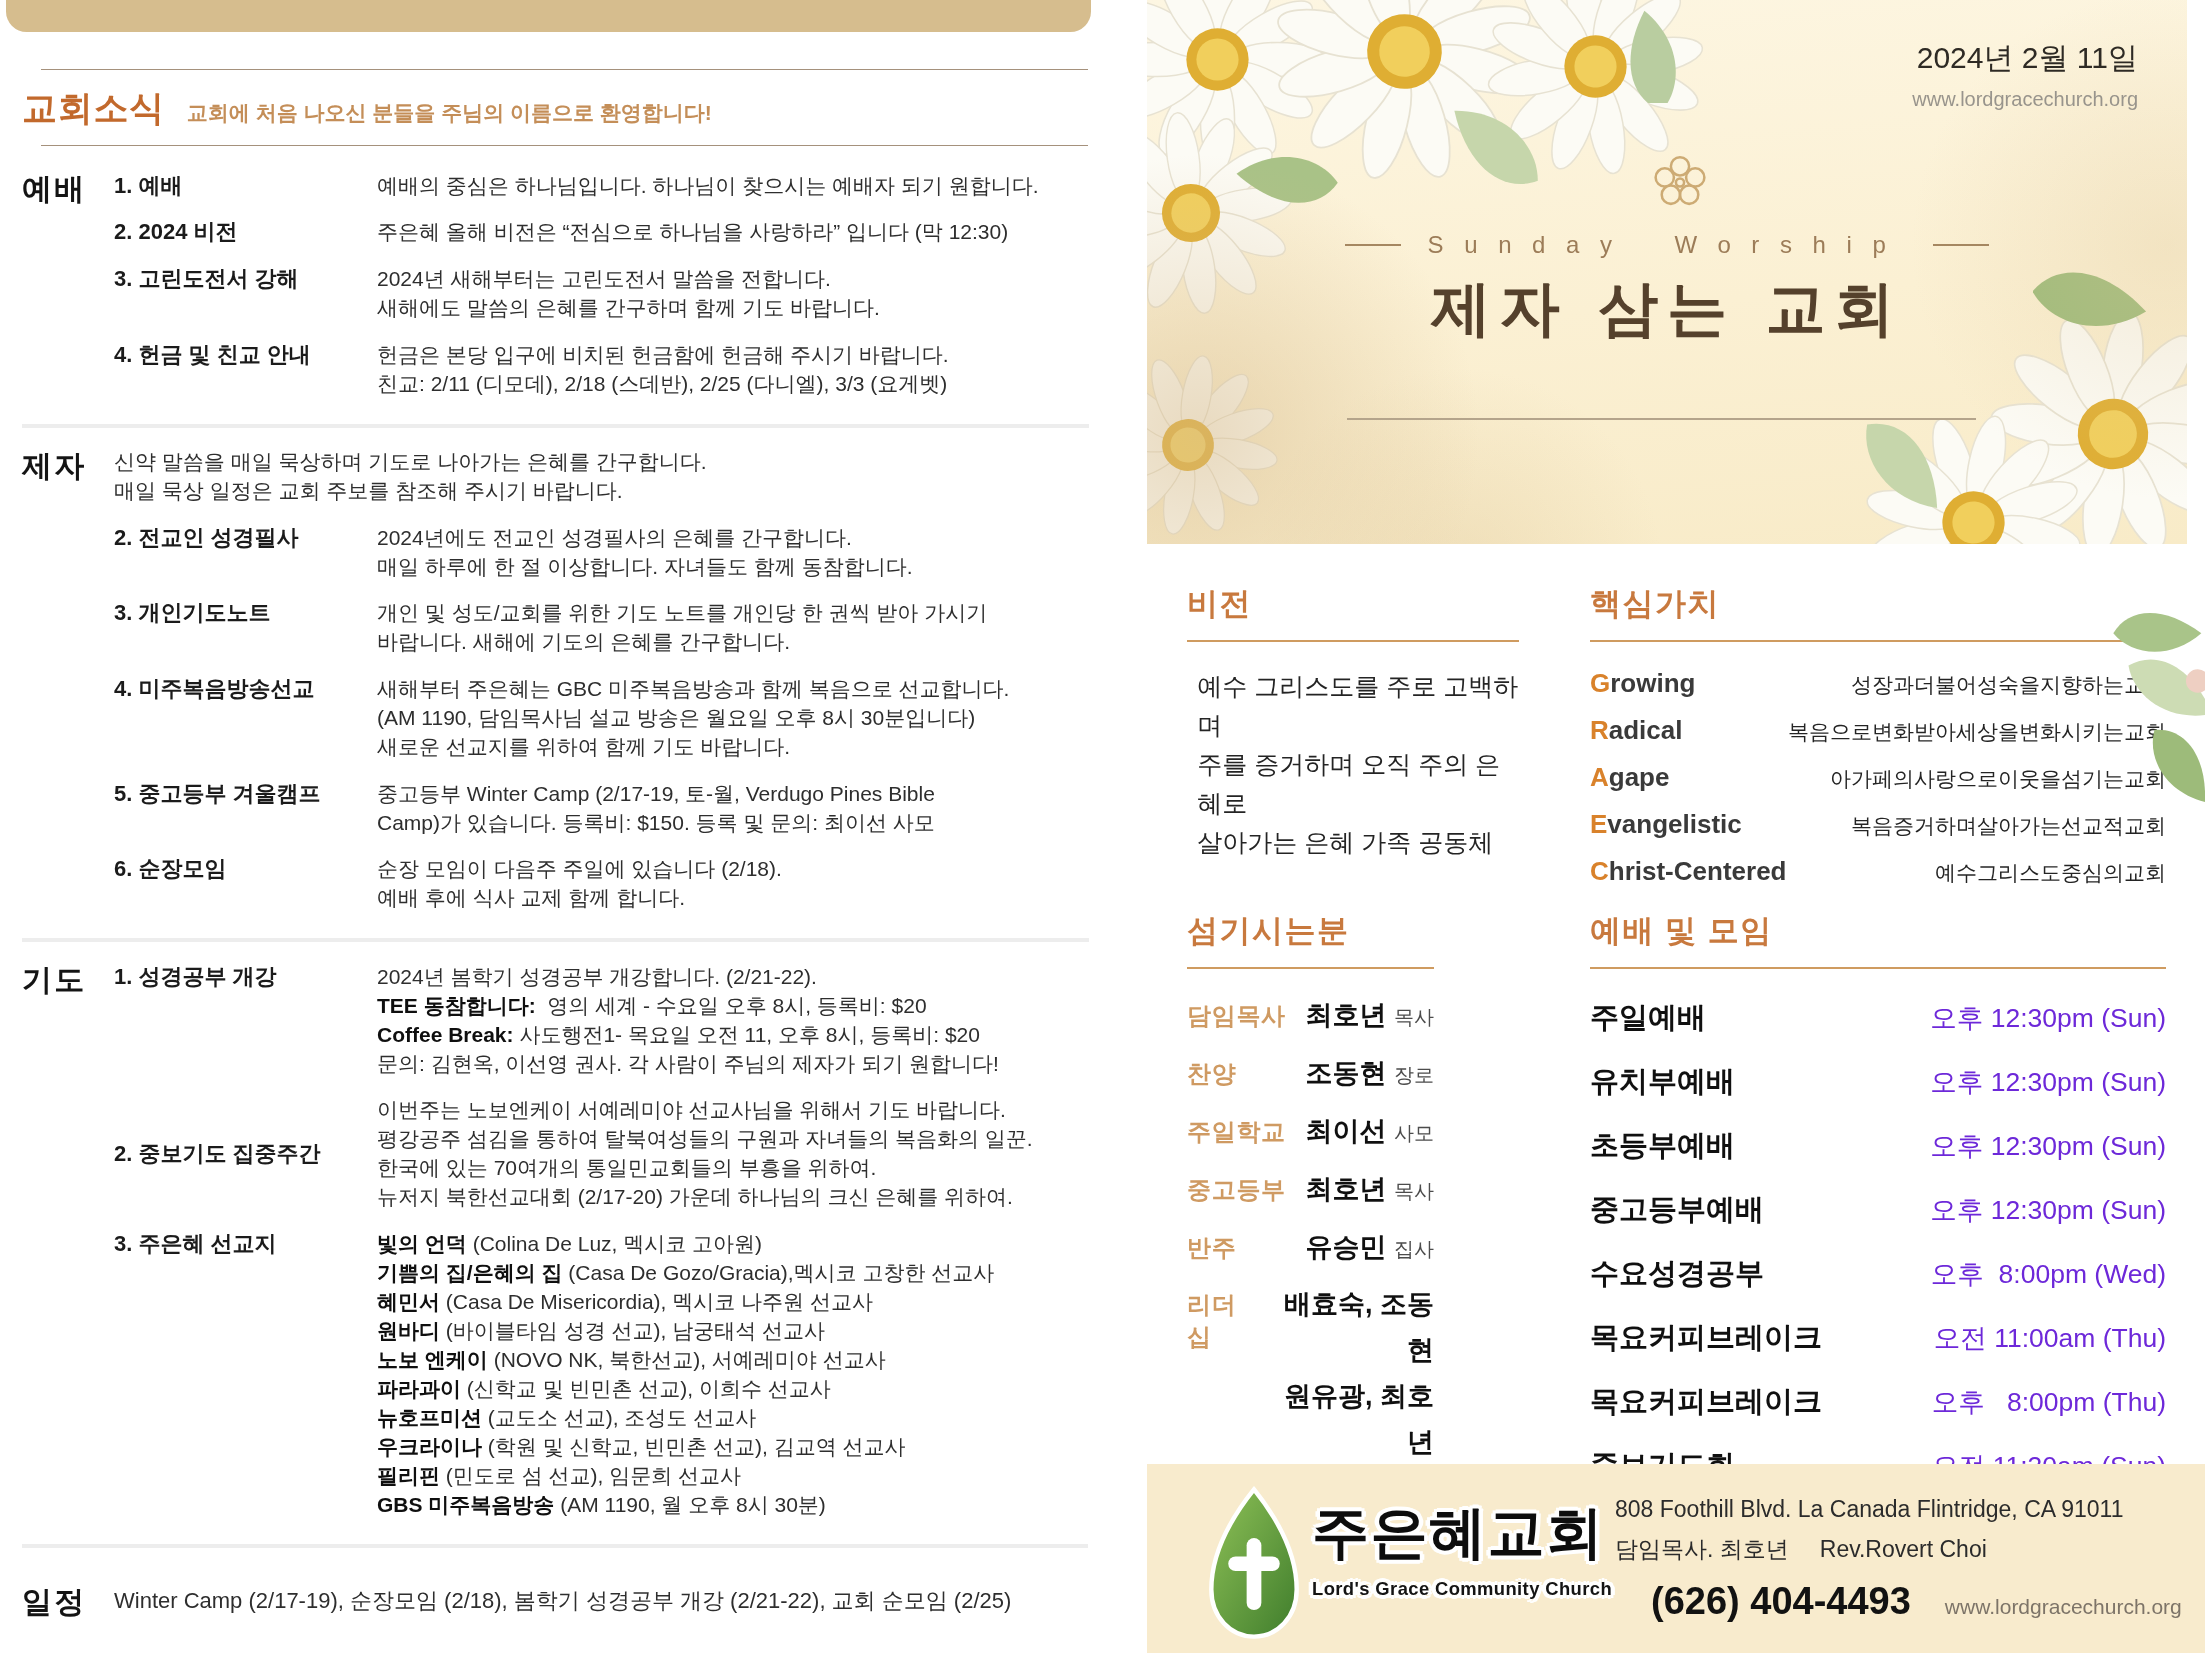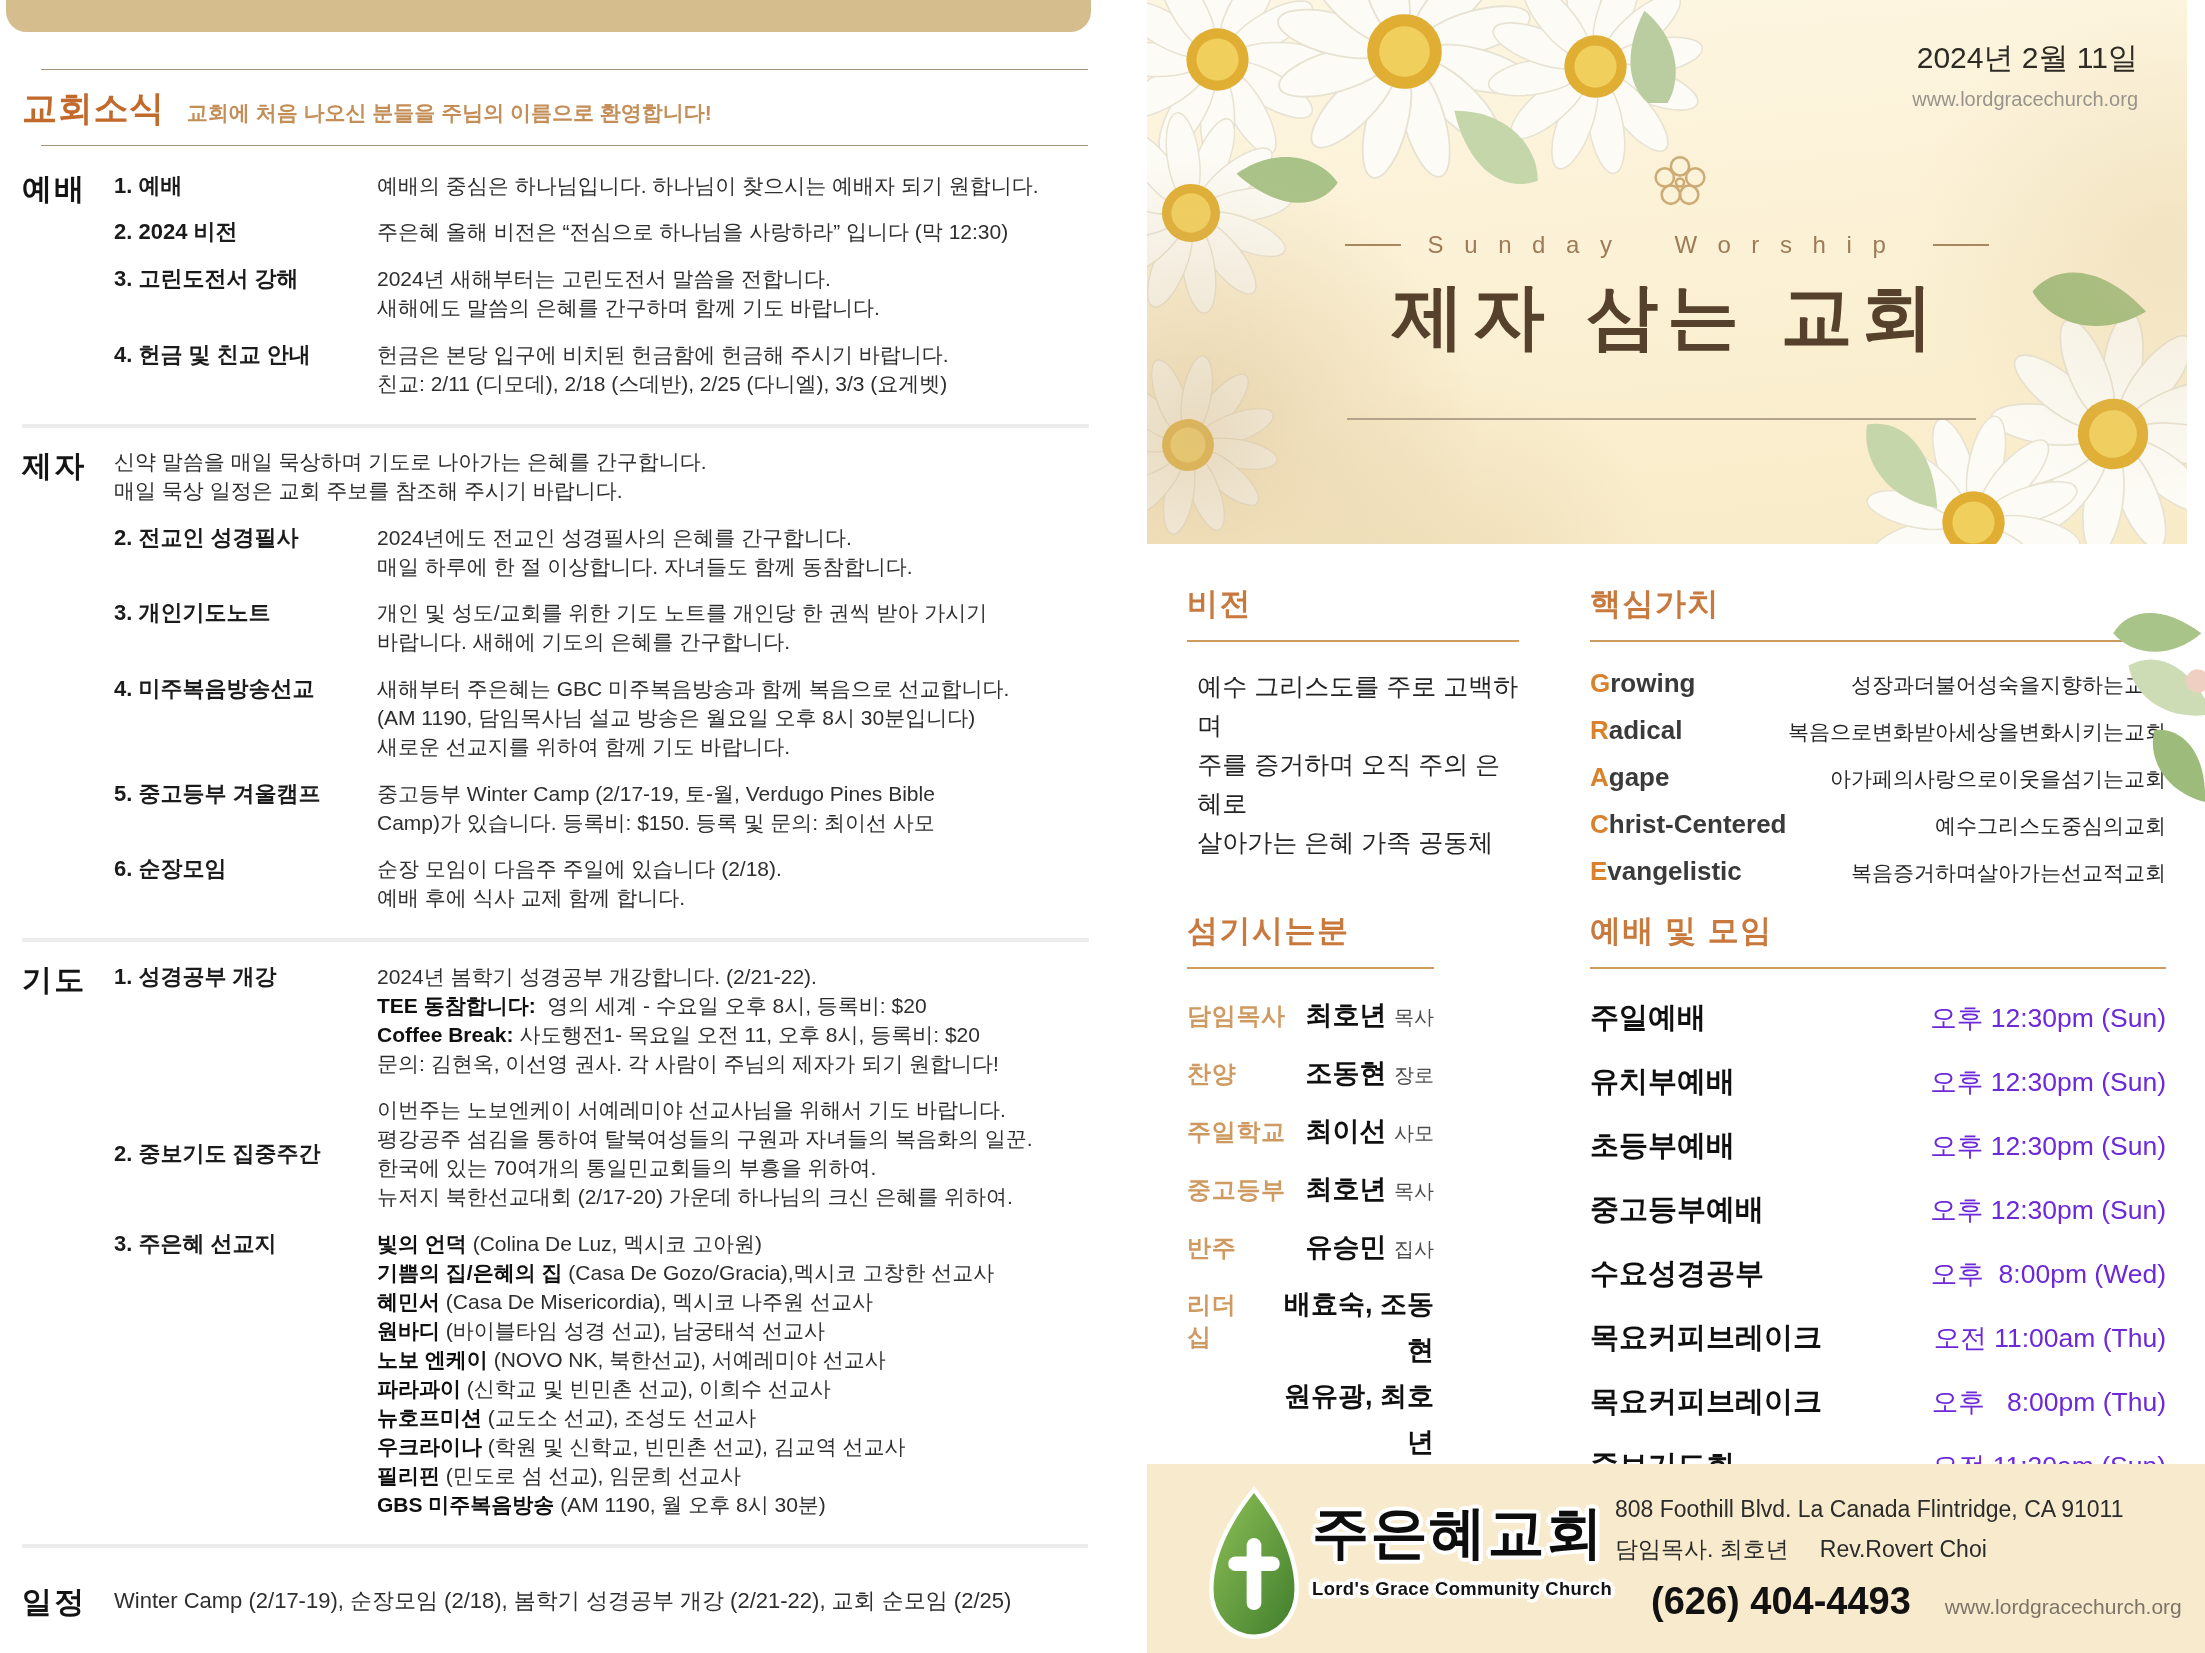--- a/index.html
+++ b/index.html
@@ -38,21 +38,21 @@
     background:radial-gradient(circle at 5% 80%,rgba(213,185,138,.5),rgba(213,185,138,0) 26%),
                radial-gradient(circle at 30% 105%,rgba(222,198,152,.35),rgba(222,198,152,0) 22%),
                radial-gradient(circle at 98% 45%,rgba(222,198,152,.30),rgba(222,198,152,0) 24%);}
   .fl{position:absolute;}
   .banner-date{position:absolute;right:49px;top:38px;font-size:30px;color:#2e2a24;z-index:3;}
   .banner-url{position:absolute;right:49px;top:88px;font-size:20px;color:#98948c;z-index:3;}
   .banner-kicker{position:absolute;left:0;right:0;top:231px;display:flex;justify-content:center;align-items:center;gap:26.5px;color:#9c7c58;z-index:3;}
   .kicker-text{font-size:24px;letter-spacing:20.6px;word-spacing:14.7px;font-weight:500;}
   .kicker-dash{width:56px;height:2.2px;background:#a58761;}
   .banner-title{position:absolute;left:0;right:0;top:269px;text-align:center;z-index:3;
-    font-family:"Liberation Serif","DejaVu Serif",serif;font-size:72px;font-weight:600;color:#55412c;letter-spacing:8.8px;word-spacing:5.9px;}
+    font-family:"Liberation Serif","DejaVu Serif",serif;font-size:60px;font-weight:600;color:#55412c;letter-spacing:8.8px;word-spacing:5.9px;}
   .banner-rule{position:absolute;left:200px;top:418px;width:629px;height:1.5px;background:#b4a48b;z-index:3;}
   .side-leaves{position:absolute;right:-10.3px;top:545px;z-index:1;}
 
   .rsec{position:absolute;}
   .rsec-header{font-size:31px;font-weight:800;color:#c8793e;letter-spacing:1.5px;}
   .rsec-rule{height:2.2px;background:#cf9b60;margin-top:14.7px;}
   .sec-vision{left:40px;top:583px;width:332px;}
   .vision-lines{margin-top:25px;padding-left:10.3px;font-size:25px;line-height:39px;color:#242424;}
   .sec-values{left:443px;top:583px;width:576px;}
   .values-rows{margin-top:26.5px;}
@@ -290,26 +290,26 @@
           </div>
           <div class="cv-row">
             <span class="cv-en"><span class="cv-initial">R</span>adical</span>
             <span class="cv-ko">복음으로변화받아세상을변화시키는교회</span>
           </div>
           <div class="cv-row">
             <span class="cv-en"><span class="cv-initial">A</span>gape</span>
             <span class="cv-ko">아가페의사랑으로이웃을섬기는교회</span>
           </div>
           <div class="cv-row">
+            <span class="cv-en"><span class="cv-initial">E</span>vangelistic</span>
+            <span class="cv-ko">복음증거하며살아가는선교적교회</span>
+          </div>
+          <div class="cv-row">
             <span class="cv-en"><span class="cv-initial">C</span>hrist-Centered</span>
             <span class="cv-ko">예수그리스도중심의교회</span>
-          </div>
-          <div class="cv-row">
-            <span class="cv-en"><span class="cv-initial">E</span>vangelistic</span>
-            <span class="cv-ko">복음증거하며살아가는선교적교회</span>
           </div>
         </div>
     </section>
 
     <section class="rsec sec-servants">
       <div class="rsec-header">섬기시는분</div>
       <div class="rsec-rule"></div>
       <div class="sv-rows" id="sv-rows">
           <div class="sv-row">
             <span class="sv-role">담임목사</span>

